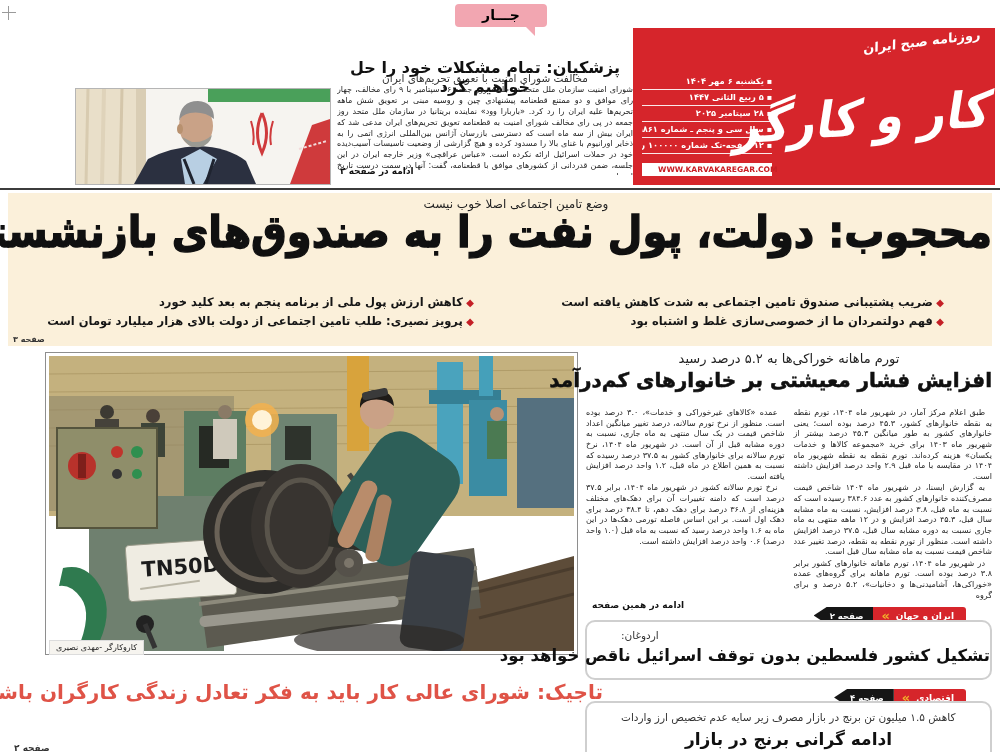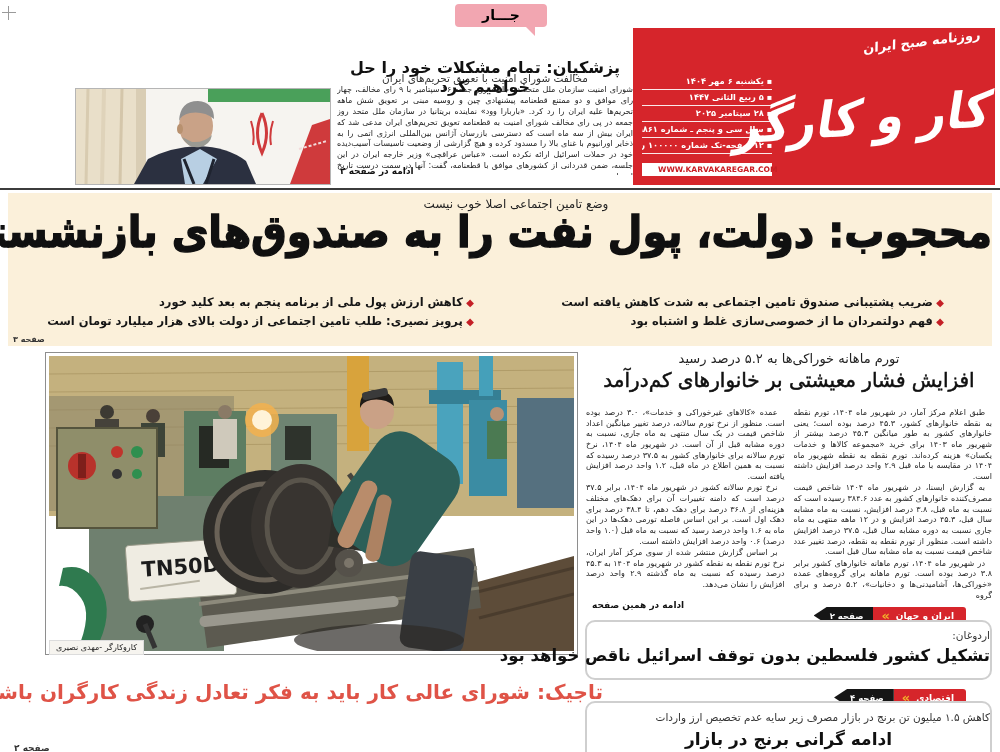--- a/index.html
+++ b/index.html
@@ -58,38 +58,38 @@
   
   .workshop{left:45px;top:352px;width:533px;height:303px;background:#fff;border:1px solid #8e8e8e;padding:3px;}
   .caption{left:49px;top:640px;background:#f6f4ef;border:1px solid #dcdcdc;font-size:8px;color:#222;
            padding:1px 6px;line-height:11px;}
   .ph-kicker{left:45px;top:662px;width:533px;text-align:center;font-size:12px;font-weight:bold;color:#3a3a3a;}
   .ph-headline{left:20px;top:680px;width:583px;text-align:center;font-size:20px;font-weight:bold;color:#df5347;white-space:nowrap;}
   .ph-pageref{left:14px;top:743px;font-size:9px;font-weight:bold;color:#333;}
 
   
   .inf-kicker{left:586px;top:351px;width:406px;text-align:center;font-size:13px;color:#222;}
-  .inf-headline{left:586px;top:368px;width:406px;text-align:center;font-size:20px;font-weight:normal;
+  .inf-headline{left:586px;top:368px;width:406px;text-align:center;font-size:20px;font-weight:bold;
                 color:#101010;-webkit-text-stroke:0.5px #101010;white-space:nowrap;}
   .inf-body{left:586px;top:408px;width:406px;height:196px;display:flex;direction:rtl;gap:9px;overflow:hidden;}
   .inf-col{width:50%;}
   .body-par{font-size:8px;line-height:1.33;text-align:justify;color:#1d1d1d;margin:0 0 1px 0;text-indent:7px;}
   .inf-continue{left:592px;top:600px;font-size:9px;font-weight:bold;color:#111;}
 
   
   .teaser-tag{height:17px;display:flex;direction:ltr;align-items:stretch;cursor:pointer;}
   .tag-page{background:#161616;color:#fff;font-size:8.5px;font-weight:bold;display:flex;align-items:center;
             padding:0 10px 0 16px;clip-path:polygon(0 50%,13px 0,100% 0,100% 100%,13px 100%);}
   .tag-section{background:#d6252b;color:#fff;font-size:9px;font-weight:bold;display:flex;align-items:center;
                gap:6px;padding:0 12px 0 8px;border-radius:0 3px 3px 0;}
   .tag-chev{color:#f2b32a;font-size:13px;font-weight:bold;line-height:1;}
 
   
   .teaser-box{background:#fff;border:2px solid #cfcfcf;border-radius:10px;width:407px;left:585px;cursor:pointer;}
-  .tb-kicker{position:absolute;left:0;width:100%;text-align:right;font-size:10.5px;color:#333;padding-left:34px;}
+  .tb-kicker{position:absolute;left:0;width:100%;text-align:left;font-size:10.5px;color:#333;padding-left:34px;}
   .tb-headline{position:absolute;left:0;width:100%;text-align:center;font-weight:bold;color:#101010;white-space:nowrap;}
   .box1{top:620px;height:60px;}
   .box1 .tb-kicker{top:7px;}
   .box1 .tb-headline{top:24px;font-size:16.5px;}
   .box2{top:701px;height:66px;}
   .box2 .tb-kicker{top:8px;}
   .box2 .tb-headline{top:26px;font-size:17px;}
   .tag1{position:absolute;right:34px;top:607px;}
   .tag2{position:absolute;right:34px;top:689px;}
 </style>
@@ -243,21 +243,20 @@
   <div class="abs inf-headline">افزایش فشار معیشتی بر خانوارهای کم‌درآمد</div>
   <div class="abs inf-body">
     <div class="inf-col">
         <div class="body-par">طبق اعلام مرکز آمار، در شهریور ماه ۱۴۰۴، تورم نقطه به نقطه خانوارهای کشور، ۴۵.۳ درصد بوده است؛ یعنی خانوارهای کشور به طور میانگین ۴۵.۳ درصد بیشتر از شهریور ماه ۱۴۰۳ برای خرید «مجموعه کالاها و خدمات یکسان» هزینه کرده‌اند. تورم نقطه به نقطه شهریور ماه ۱۴۰۴ در مقایسه با ماه قبل ۲.۹ واحد درصد افزایش داشته است.</div>
         <div class="body-par">به گزارش ایسنا، در شهریور ماه ۱۴۰۴ شاخص قیمت مصرف‌کننده خانوارهای کشور به عدد ۳۸۴.۶ رسیده است که نسبت به ماه قبل، ۳.۸ درصد افزایش، نسبت به ماه مشابه سال قبل، ۴۵.۳ درصد افزایش و در ۱۲ ماهه منتهی به ماه جاری نسبت به دوره مشابه سال قبل، ۳۷.۵ درصد افزایش داشته است. منظور از تورم نقطه به نقطه، درصد تغییر عدد شاخص قیمت نسبت به ماه مشابه سال قبل است.</div>
         <div class="body-par">در شهریور ماه ۱۴۰۴، تورم ماهانه خانوارهای کشور برابر ۳.۸ درصد بوده است. تورم ماهانه برای گروه‌های عمده «خوراکی‌ها، آشامیدنی‌ها و دخانیات»، ۵.۲ درصد و برای گروه</div>
       </div>
     <div class="inf-col">
         <div class="body-par">عمده «کالاهای غیرخوراکی و خدمات»، ۳.۰ درصد بوده است. منظور از نرخ تورم سالانه، درصد تغییر میانگین اعداد شاخص قیمت در یک سال منتهی به ماه جاری، نسبت به دوره مشابه قبل از آن است. در شهریور ماه ۱۴۰۴، نرخ تورم سالانه برای خانوارهای کشور به ۳۷.۵ درصد رسیده که نسبت به همین اطلاع در ماه قبل، ۱.۲ واحد درصد افزایش یافته است.</div>
         <div class="body-par">نرخ تورم سالانه کشور در شهریور ماه ۱۴۰۴، برابر ۳۷.۵ درصد است که دامنه تغییرات آن برای دهک‌های مختلف هزینه‌ای از ۳۶.۸ درصد برای دهک دهم، تا ۳۸.۴ درصد برای دهک اول است. بر این اساس فاصله تورمی دهک‌ها در این ماه به ۱.۶ واحد درصد رسید که نسبت به ماه قبل (۱.۰ واحد درصد) ۰.۶ واحد درصد افزایش داشته است.</div>
-        <div class="body-par">بر اساس گزارش منتشر شده از سوی مرکز آمار ایران، نرخ تورم نقطه به نقطه کشور در شهریور ماه ۱۴۰۴ به ۴۵.۳ درصد رسیده که نسبت به ماه گذشته ۲.۹ واحد درصد افزایش را نشان می‌دهد.</div>
       </div>
   </div>
   <div class="abs inf-continue">ادامه در همین صفحه</div>
 
   <div class="teaser-tag tag1">
     <div class="tag-page">صفحه ۲</div>
     <div class="tag-section">
       <span class="tag-chev">«</span>
       <span>ایران و جهان</span>
     </div>

